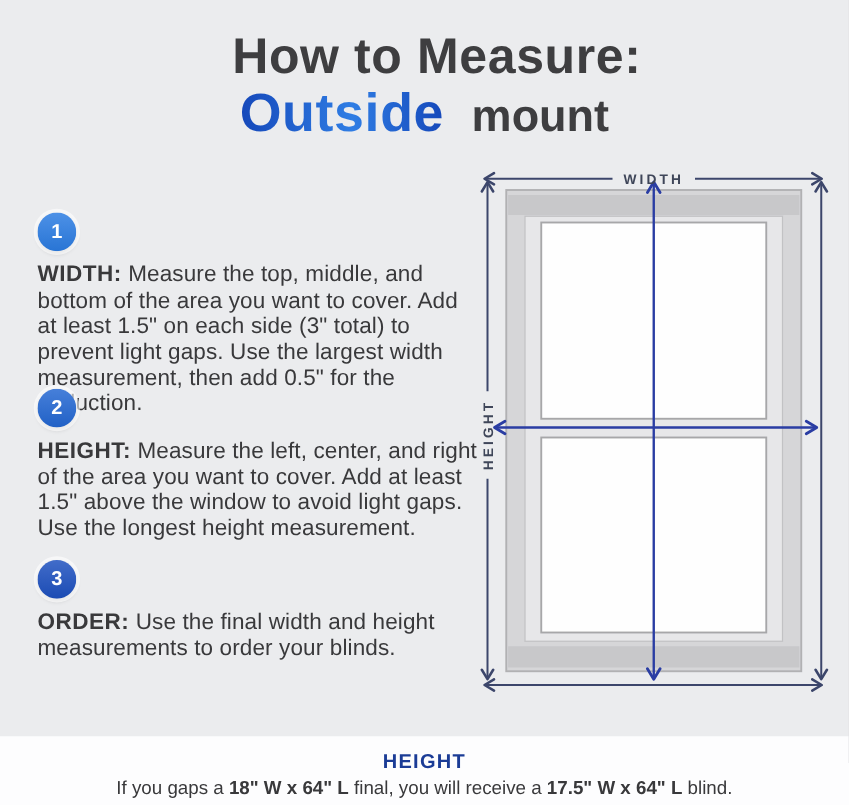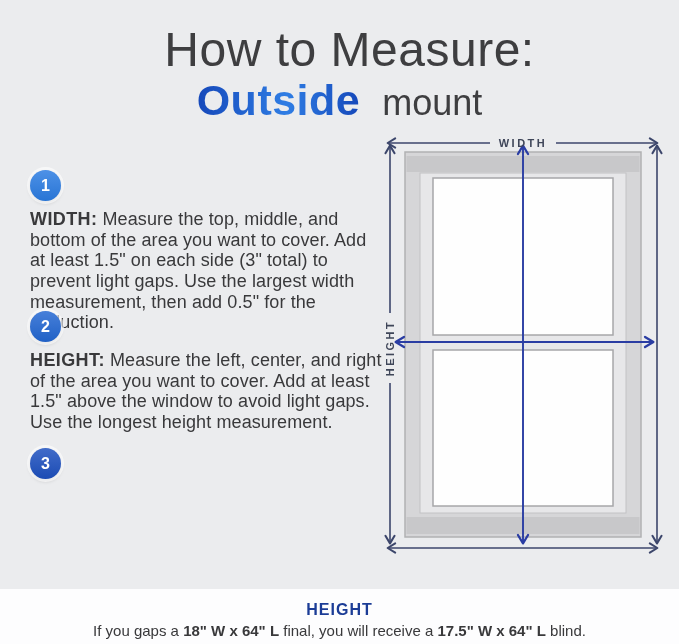--- a/index.html
+++ b/index.html
@@ -16,40 +16,40 @@
 
   
   .title-block {
     position: absolute;
     top: 24px; left: 0;
     width: 100%;
     text-align: center;
     line-height: 1.08;
   }
   .title-line1 {
-    font-size: 48px;
-    font-weight: 400;
+    font-size: 40px;
+    font-weight: 700;
     color: var(--title-dark);
     letter-spacing: 0.5px;
     margin-left: 20px;
   }
   .title-line2 { margin-top: 1px; }
   .title-highlight {
     font-size: 43px;
     font-weight: 800;
     letter-spacing: 0.5px;
     background: linear-gradient(90deg, var(--title-blue-1) 0%, var(--title-blue-2) 55%, var(--title-blue-1) 100%);
     -webkit-background-clip: text;
     background-clip: text;
     color: transparent;
     margin-top: 16px;
   }
   .title-rest {
     font-size: 36px;
-    font-weight: 400;
+    font-weight: 700;
     color: var(--title-dark);
     margin-left: 22px;
   }
 
   
   .step { position: absolute; left: 30px; width: 352px; }
   .step-1 { top: 170px; }
   .step-2 { top: 311px; }
   .step-3 { top: 448px; }
   .badge {
@@ -134,20 +134,21 @@
     <p class="step-text"><strong>WIDTH:</strong> <span>Measure the top, middle, and bottom of the area you want to cover. Add at least 1.5" on each side (3" total) to prevent light gaps. Use the largest width measurement, then add 0.5" for the deduction.</span></p>
   </div>
 
   <div class="step step-2">
     <div class="badge badge-2">2</div>
     <p class="step-text"><strong>HEIGHT:</strong> <span>Measure the left, center, and right of the area you want to cover. Add at least 1.5" above the window to avoid light gaps. Use the longest height measurement.</span></p>
   </div>
 
   <div class="step step-3">
     <div class="badge badge-3">3</div>
+    <p class="step-text"><strong>ORDER:</strong> <span>Use the final width and height measurements to order your blinds.</span></p>
   </div>
 
   <svg class="diagram" viewBox="0 0 296 436">
     <defs>
       <marker id="mN" viewBox="0 0 10 10" refX="7.5" refY="5" markerWidth="7.5" markerHeight="7.5" orient="auto-start-reverse">
         <path d="M1.5,1.2 L7.8,5 L1.5,8.8" class="mk mk-navy"></path>
       </marker>
       <marker id="mB" viewBox="0 0 10 10" refX="7.5" refY="5" markerWidth="7" markerHeight="7" orient="auto-start-reverse">
         <path d="M1.5,1.2 L7.8,5 L1.5,8.8" class="mk mk-blue"></path>
       </marker>

